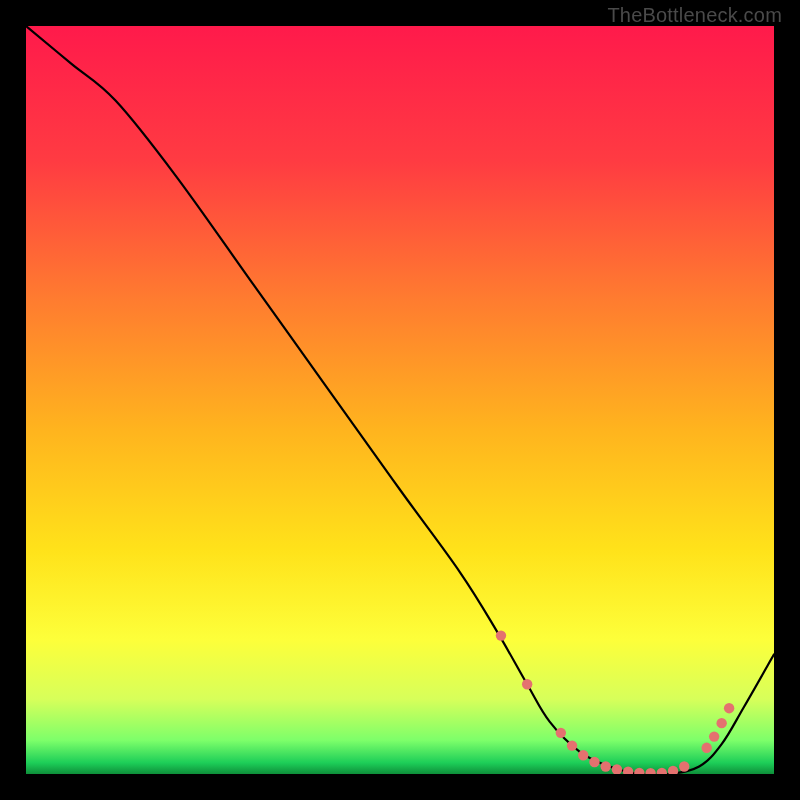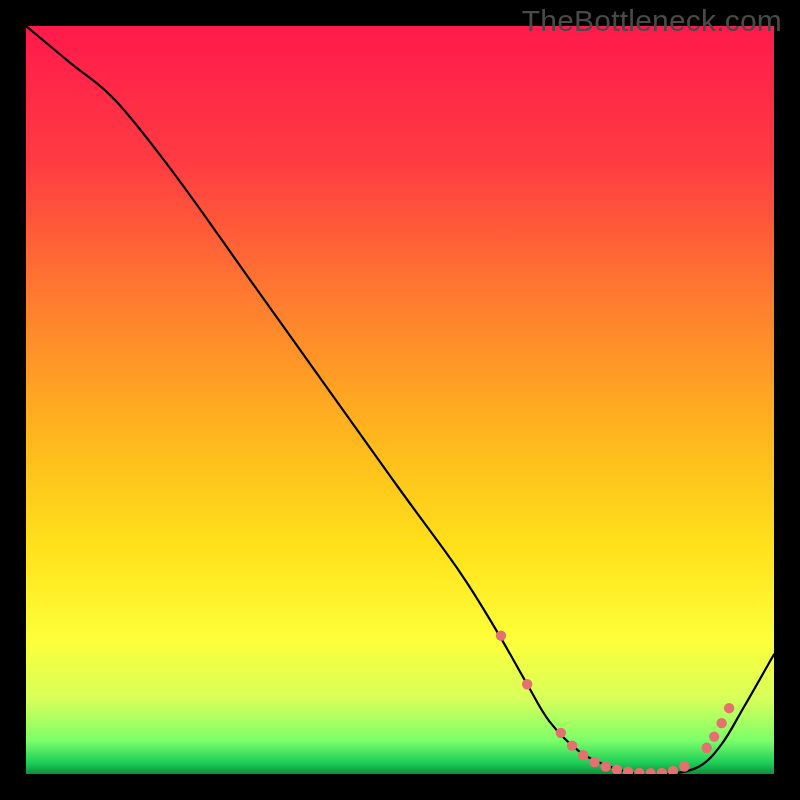--- a/index.html
+++ b/index.html
@@ -9,21 +9,21 @@
     background: #000;
     position: relative;
     font-family: Arial, Helvetica, sans-serif;
     overflow: hidden;
   }
   .watermark {
     position: absolute;
     top: 4px;
     right: 18px;
     color: #4a4a4a;
-    font-size: 30px;
+    font-size: 20px;
     font-weight: 500;
     letter-spacing: 0.2px;
     z-index: 10;
   }
   .plot {
     position: absolute;
     left: 26px;
     top: 26px;
     width: 748px;
     height: 748px;

